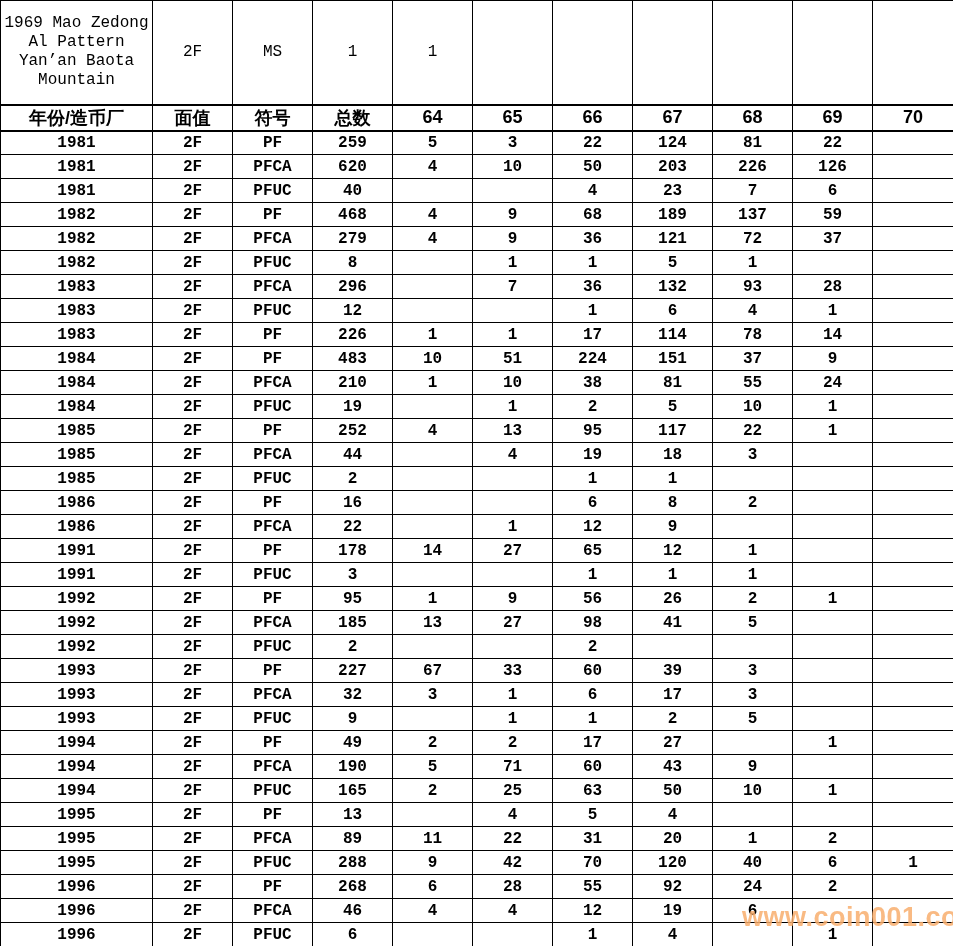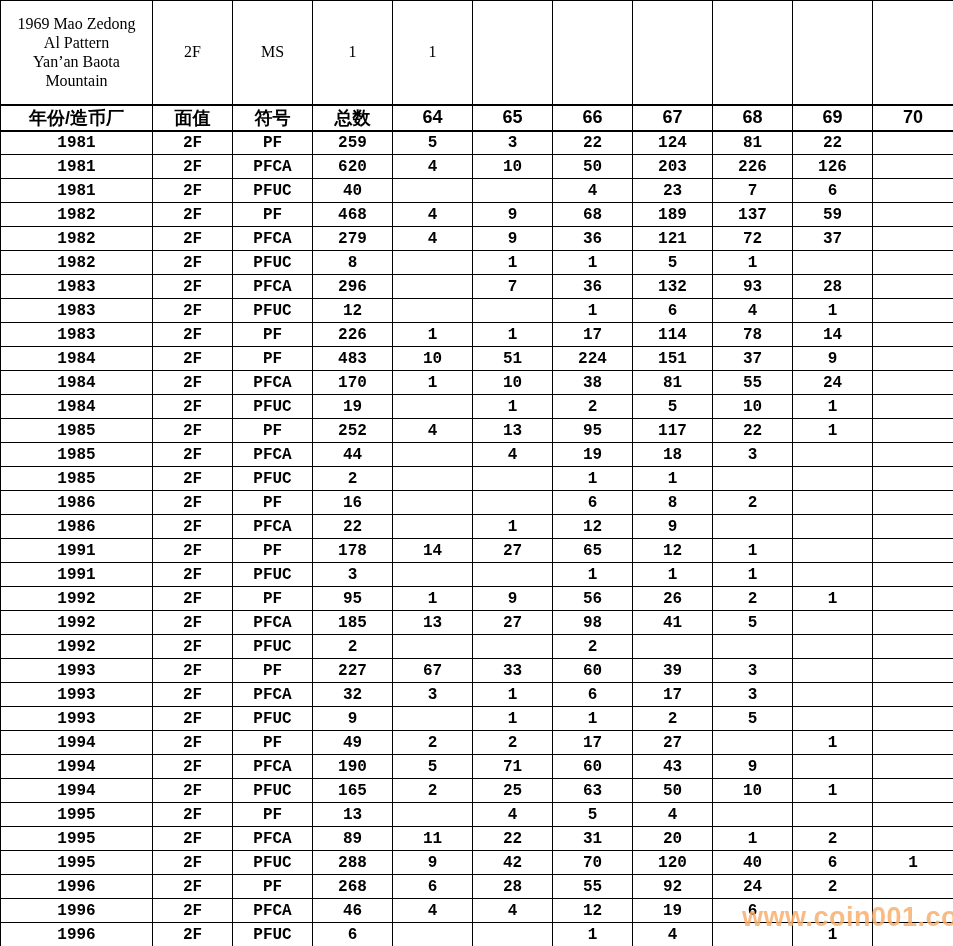--- a/index.html
+++ b/index.html
@@ -18,21 +18,21 @@
     width: 953px;
   }
   td, th {
     border: 1px solid #000000;
     text-align: center;
     vertical-align: middle;
     padding: 0;
     overflow: hidden;
     white-space: nowrap;
   }
-  tr.title-row { height: 104px; font-family: Liberation Serif, serif; }
+  tr.title-row { height: 104px; }
   tr.title-row td { font-size: 16px; }
   .title-cell { line-height: 19px; }
   tr.header-row { height: 24px; padding-left: 12px; }
   tr.header-row th {
     font-family: "Liberation Sans", sans-serif;
     font-weight: bold;
     font-size: 18px;
     border-top: 2px solid #000000;
     border-bottom: 2px solid #000000;
   }
@@ -228,21 +228,21 @@
         <td>224</td>
         <td>151</td>
         <td>37</td>
         <td>9</td>
         <td></td>
       </tr>
       <tr>
         <td>1984</td>
         <td>2F</td>
         <td>PFCA</td>
-        <td>170</td>
+        <td>210</td>
         <td>1</td>
         <td>10</td>
         <td>38</td>
         <td>81</td>
         <td>55</td>
         <td>24</td>
         <td></td>
       </tr>
       <tr>
         <td>1984</td>

